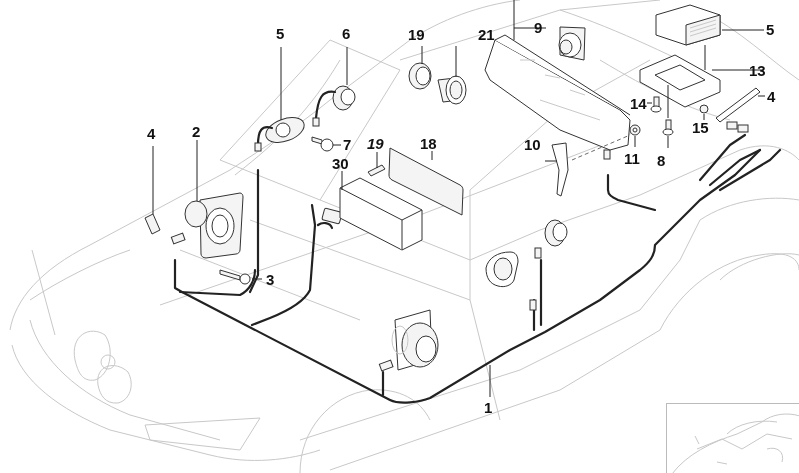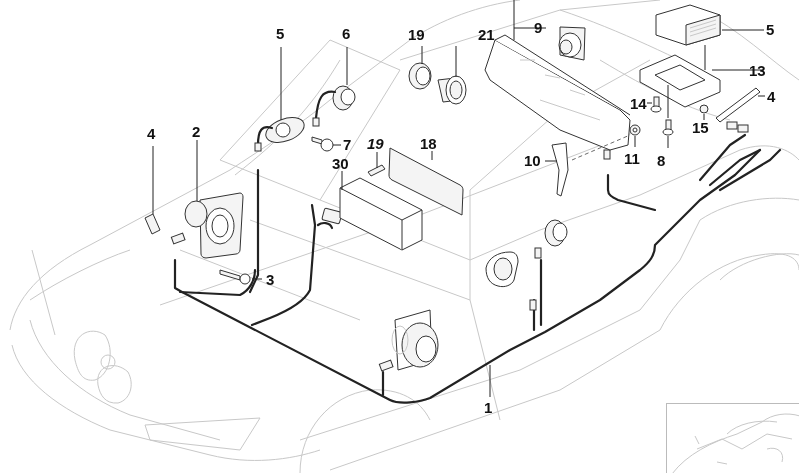--- a/index.html
+++ b/index.html
@@ -236,21 +236,21 @@
 </svg>
 
 <span class="lbl" style="left:484px; top:400px;">1</span>
 <span class="lbl" style="left:192px; top:124px;">2</span>
 <span class="lbl" style="left:266px; top:272px;">3</span>
 <span class="lbl" style="left:147px; top:126px;">4</span>
 <span class="lbl" style="left:276px; top:26px;">5</span>
 <span class="lbl" style="left:342px; top:26px;">6</span>
 <span class="lbl" style="left:343px; top:137px;">7</span>
 <span class="lbl" style="left:534px; top:20px;">9</span>
-<span class="lbl" style="left:524px; top:153px;">10</span>
+<span class="lbl" style="left:524px; top:137px;">10</span>
 <span class="lbl" style="left:624px; top:151px;">11</span>
 <span class="lbl" style="left:766px; top:22px;">5</span>
 <span class="lbl" style="left:749px; top:63px;text-align:center;">13</span>
 <span class="lbl" style="left:630px; top:96px;">14</span>
 <span class="lbl" style="left:692px; top:120px;">15</span>
 <span class="lbl" style="left:657px; top:153px;">8</span>
 <span class="lbl" style="left:767px; top:89px;">4</span>
 <span class="lbl" style="left:420px; top:136px;">18</span>
 <span class="lbl" style="left:367px; top:136px;font-style:italic;">19</span>
 <span class="lbl" style="left:332px; top:156px;">30</span>

